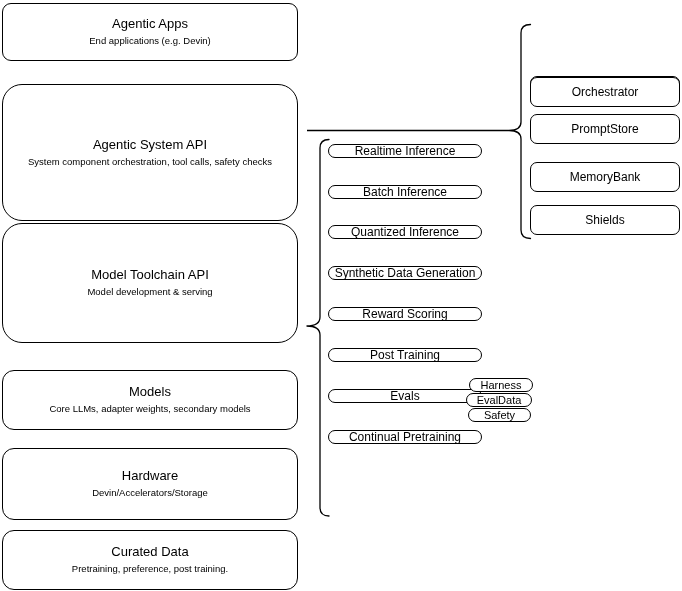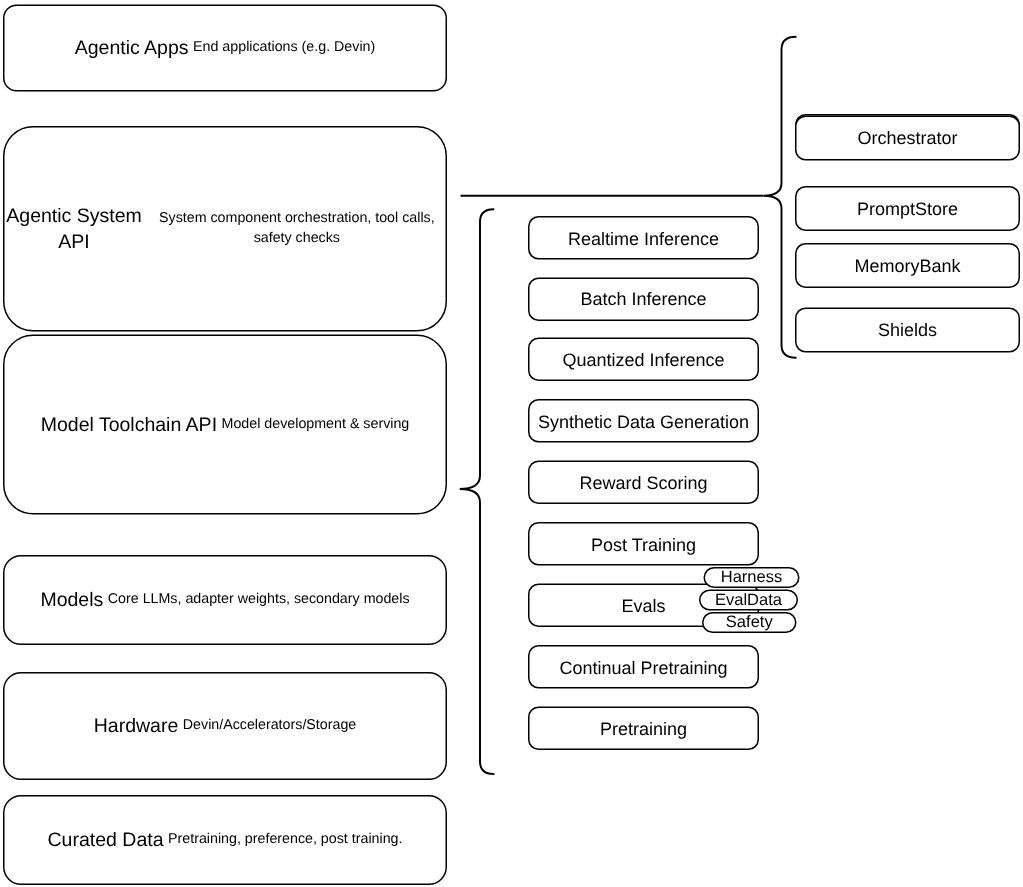--- a/index.html
+++ b/index.html
@@ -2,27 +2,27 @@
 <html><head>
 <meta charset="utf-8">
 <style>
   html,body { margin:0; padding:0; background:#ffffff; }
   .canvas {
     position:relative; width:682px; height:591px; background:#ffffff;
     font-family:"Liberation Sans", sans-serif; color:#000; overflow:hidden;
   }
   .box {
     position:absolute; background:#fff; border:1.3px solid #000;
-    box-sizing:border-box; display:flex; flex-direction:row;
+    box-sizing:border-box; display:flex; flex-direction:column;
     align-items:center; justify-content:center; text-align:center;
   }
   .lbox { left:2px; width:296px; gap:3px; }
   .btitle { font-size:13px; line-height:1.25; }
   .bsub   { font-size:9.5px; line-height:1.3; }
-  .mbox { left:328px; width:154px; height:29px; border-radius:7px; font-size:12px;margin-left:24px; }
+  .mbox { left:328px; width:154px; height:14px; border-radius:7px; font-size:12px; }
   .rbox { left:530px; width:150px; height:30px; border-radius:7px; font-size:12px; }
   .pill {
     position:absolute; background:#fff; border:1.3px solid #000;
     border-radius:999px; box-sizing:border-box; font-size:11px;
     display:flex; align-items:center; justify-content:center; z-index:3;
   }
   .r9  { border-radius:9px; }
   .r12 { border-radius:12px; }
   .r20 { border-radius:20px; }
   svg.overlay { position:absolute; left:0; top:0; z-index:2; pointer-events:none; }
@@ -79,31 +79,28 @@
   </div>
   <div class="box mbox" style="top:348px;">
     <span>Post Training</span>
   </div>
   <div class="box mbox" style="top:389px;">
     <span>Evals</span>
   </div>
   <div class="box mbox" style="top:430px;">
     <span>Continual Pretraining</span>
   </div>
-  <div class="box mbox" style="top:471px;">
-    <span>Pretraining</span>
-  </div>
 
   <div class="box rbox" style="top:34px;margin-top:42px;">
     <span>Assistant</span>
   </div>
   <div class="box rbox" style="top:77px;">
     <span>Orchestrator</span>
   </div>
-  <div class="box rbox" style="top:124px;">
+  <div class="box rbox" style="top:114px;">
     <span>PromptStore</span>
   </div>
   <div class="box rbox" style="top:162px;">
     <span>MemoryBank</span>
   </div>
   <div class="box rbox" style="top:205px;">
     <span>Shields</span>
   </div>
 
   <svg class="overlay" width="682" height="591" viewBox="0 0 682 591">

